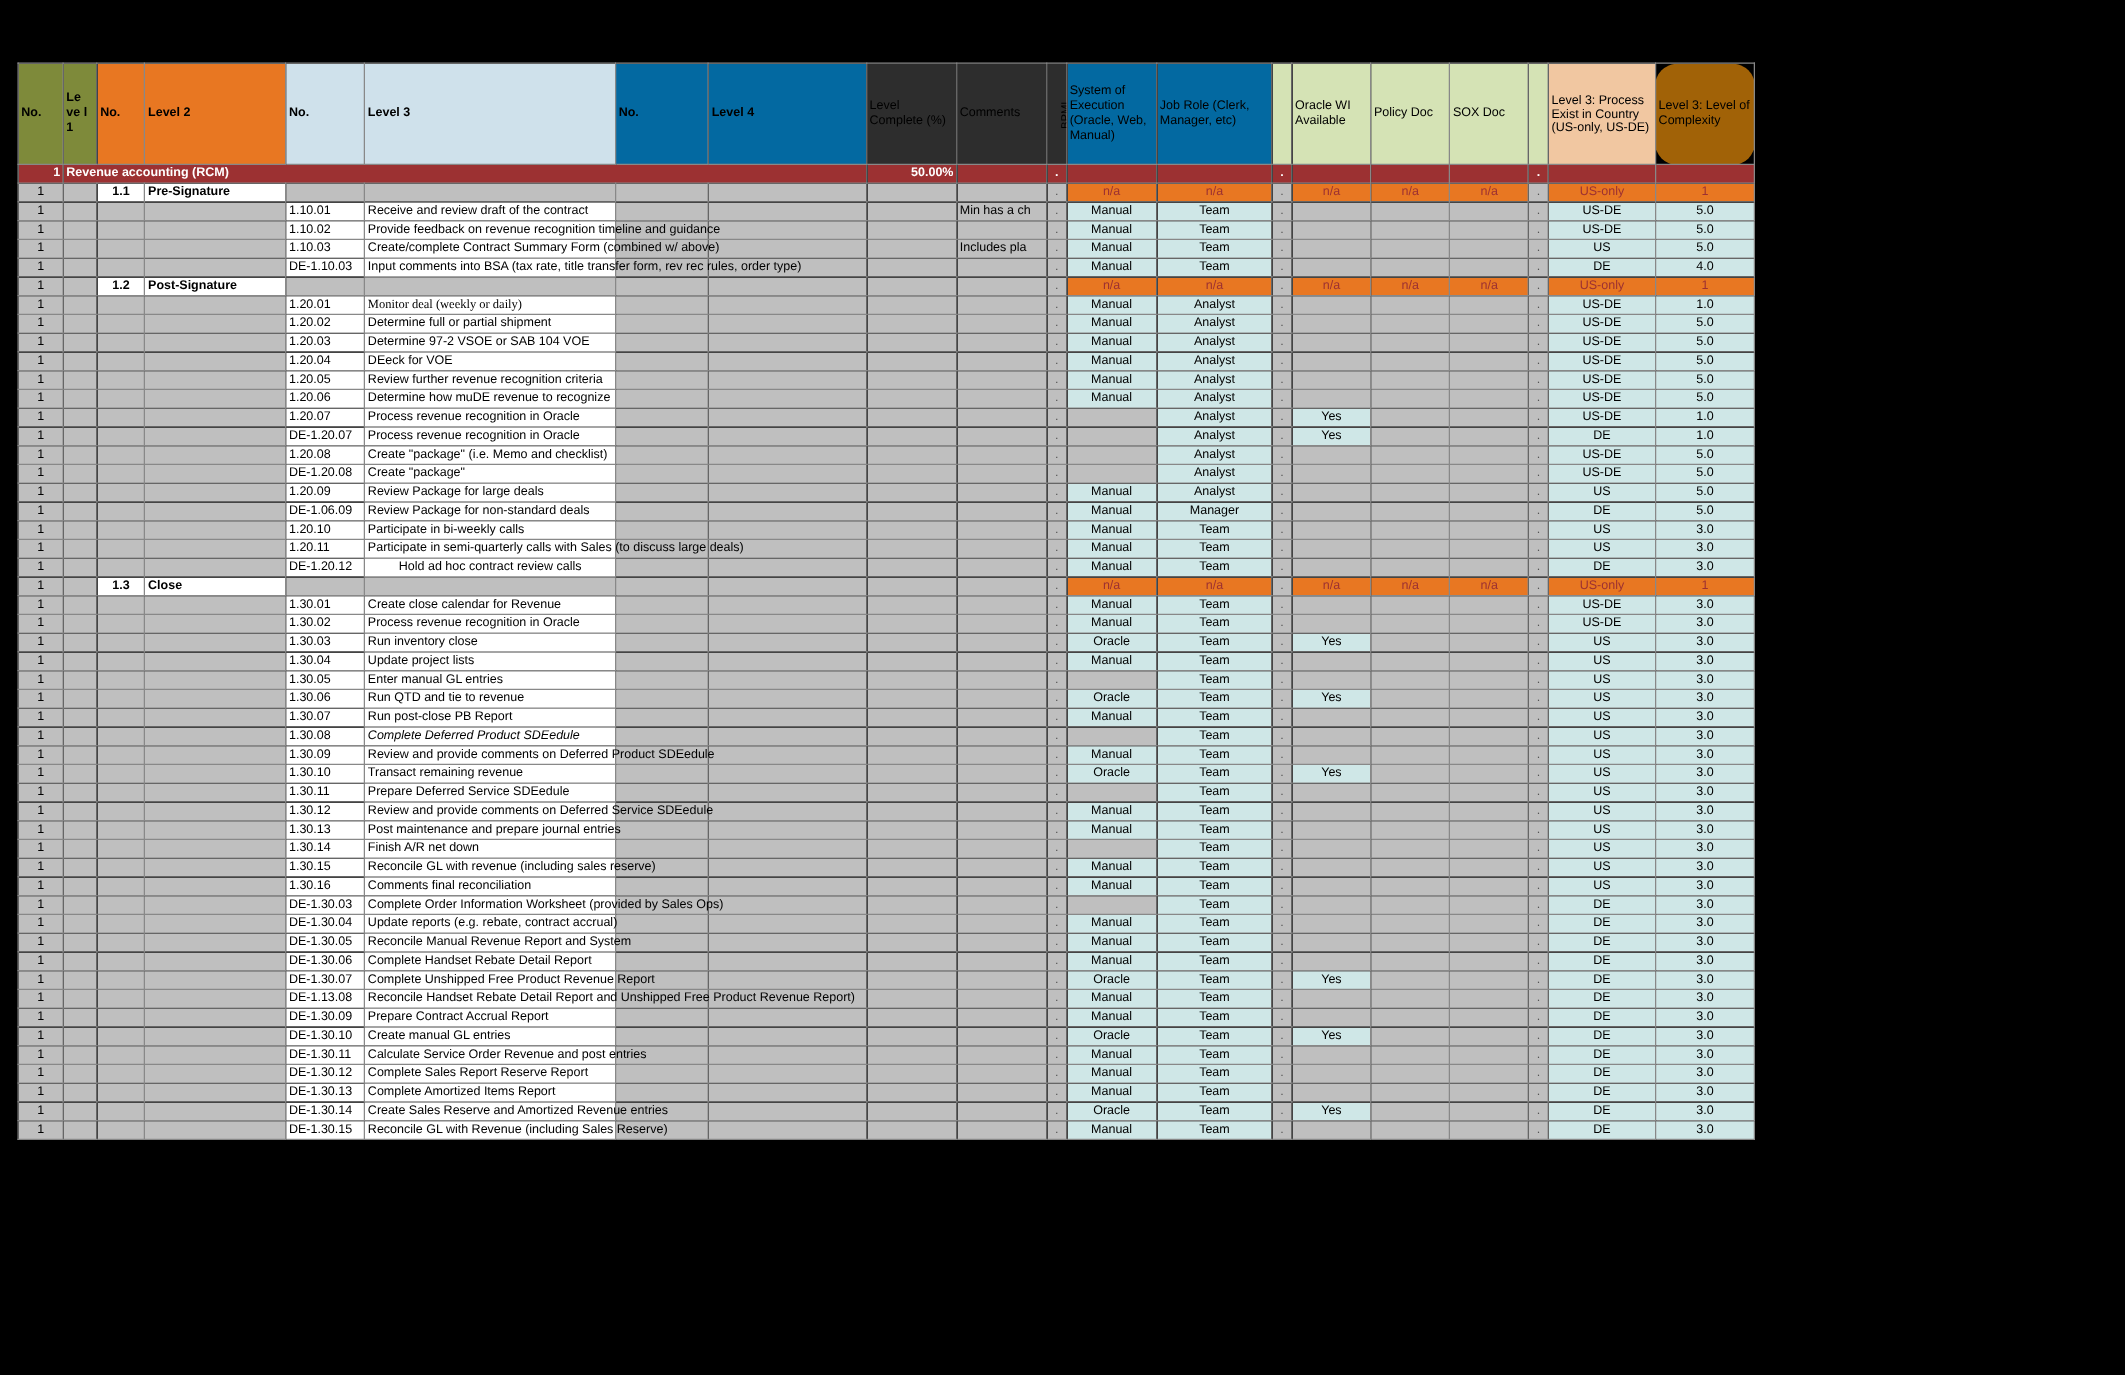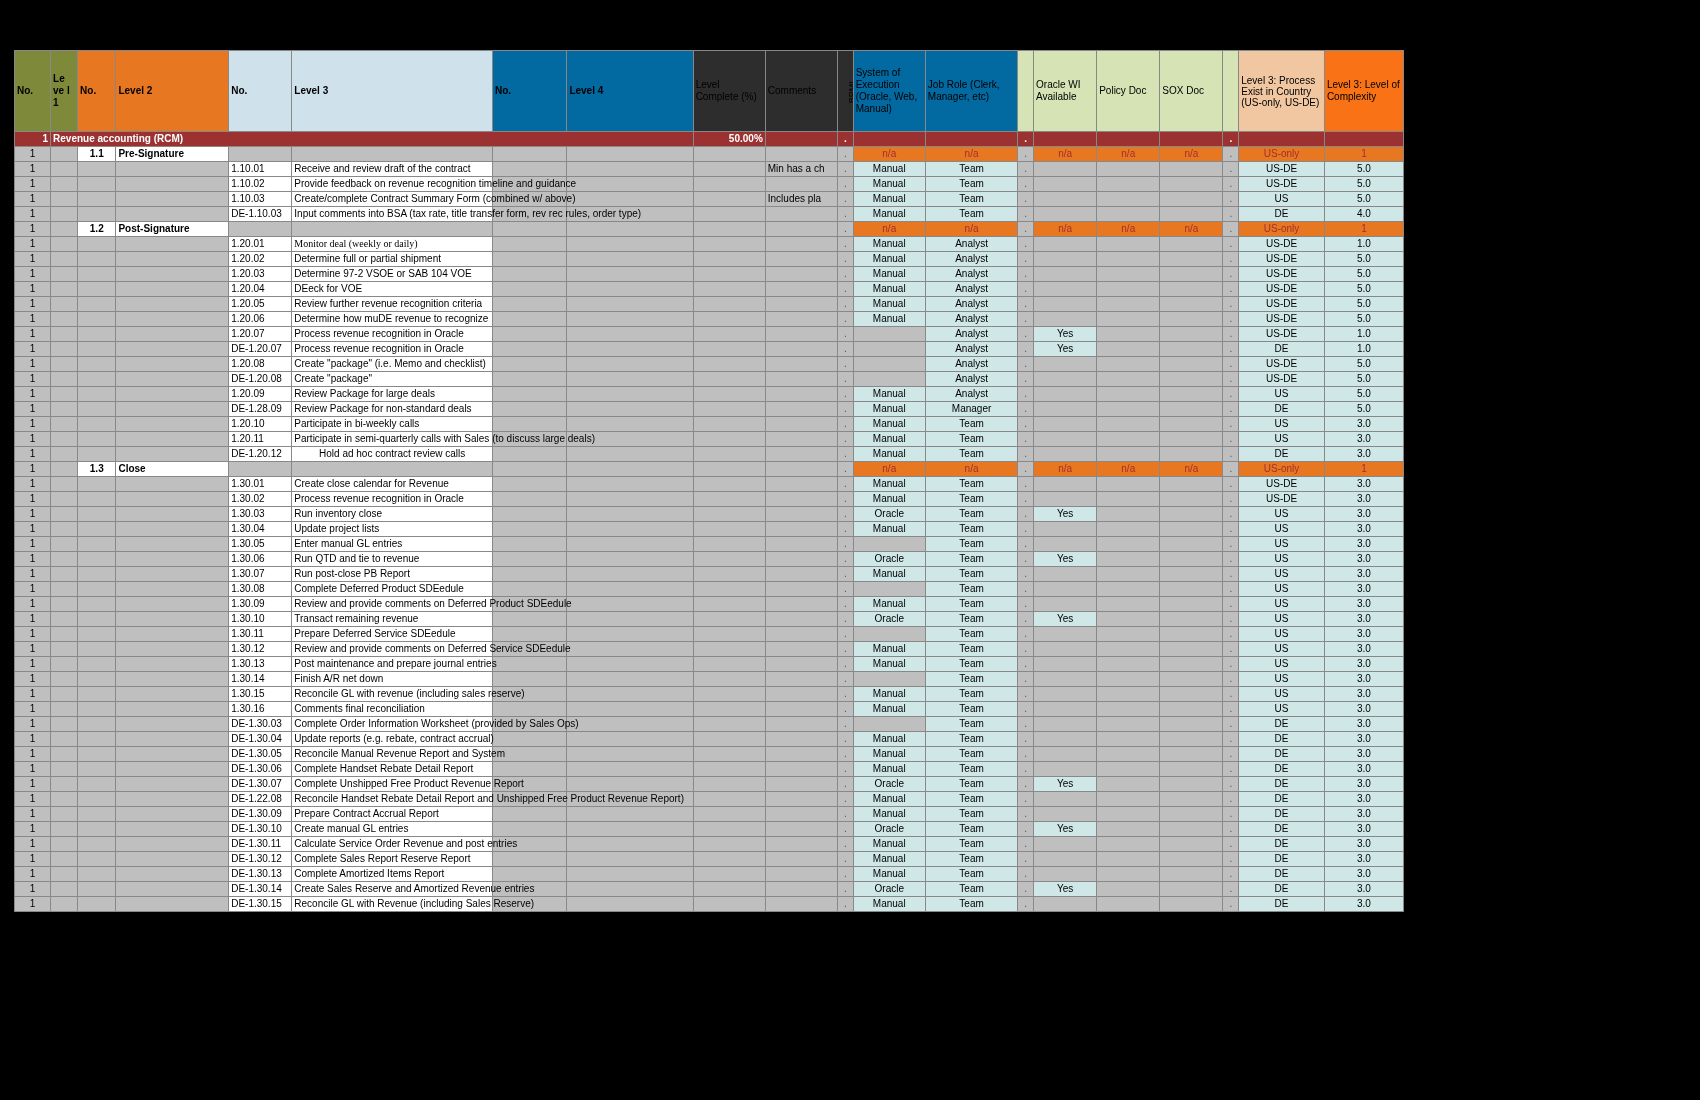--- a/index.html
+++ b/index.html
@@ -11,21 +11,21 @@
   tr.hdr td.rot{ text-align:center; }
   tr.hdr td.rot span{display:inline-block;transform:rotate(-90deg);white-space:nowrap;font-size:9px;}
   
   
   .c-olive{background:#7e8a3a;color:#000;}
   .c-orange{background:#e87722;color:#000;}
   .c-paleblue{background:#cfe1eb;color:#000;}
   .c-palelav{background:#0369a1;color:#000;}
   .c-palegreen{background:#d5e3b5;color:#000;}
   .c-peach{background:#f1c7a1;color:#000;}
-  .c-peach2{background:#f97316;color:#000;}
+  .c-peach2{background:#a16207;color:#000;border-radius:18px;}
   .c-dark{background:#2d2d2d;color:#d9d9d9;}
   .c-grey{background:#bfbfbf;}
   .c-maroon{background:#9c3132;color:#fff;font-weight:bold;}
   .c-white{background:#fff;}
   .c-na{background:#e87722;color:#9c3132;text-align:center;}
   .c-sys{background:#cfe7e7;text-align:center;}
   .c-role{background:#cfe7e7;text-align:center;}
   .c-country{background:#cfe7e7;text-align:center;}
   .c-comp{background:#cfe7e7;text-align:center;}
   .c-dot{background:#bfbfbf;text-align:center;color:#555;}
@@ -474,21 +474,21 @@
           <td class="c-grey"></td>
           <td class="c-dot">.</td>
           <td class="c-country">US</td>
           <td class="c-comp">5.0</td>
         </tr>
         <tr>
           <td class="c-grey ctr">1</td>
           <td class="c-grey"></td>
           <td class="c-grey"></td>
           <td class="c-grey"></td>
-          <td class="c-white">DE-1.28.09</td>
+          <td class="c-white">DE-1.06.09</td>
           <td class="c-white" style="overflow: visible;">Review Package for non-standard deals</td>
           <td class="c-grey"></td>
           <td class="c-grey"></td>
           <td class="c-grey"></td>
           <td class="c-grey"></td>
           <td class="c-dot">.</td>
           <td class="c-sys">Manual</td>
           <td class="c-role">Manager</td>
           <td class="c-dot">.</td>
           <td class="c-grey"></td>
@@ -739,21 +739,21 @@
           <td class="c-dot">.</td>
           <td class="c-country">US</td>
           <td class="c-comp">3.0</td>
         </tr>
         <tr>
           <td class="c-grey ctr">1</td>
           <td class="c-grey"></td>
           <td class="c-grey"></td>
           <td class="c-grey"></td>
           <td class="c-white">1.30.08</td>
-          <td class="c-white" style="overflow: visible;">Complete Deferred Product SDEedule</td>
+          <td class="c-white" style="overflow: visible; font-style: italic;">Complete Deferred Product SDEedule</td>
           <td class="c-grey"></td>
           <td class="c-grey"></td>
           <td class="c-grey"></td>
           <td class="c-grey"></td>
           <td class="c-dot">.</td>
           <td class="c-grey"></td>
           <td class="c-role">Team</td>
           <td class="c-dot">.</td>
           <td class="c-grey"></td>
           <td class="c-grey"></td>
@@ -1046,21 +1046,21 @@
           <td class="c-grey"></td>
           <td class="c-dot">.</td>
           <td class="c-country">DE</td>
           <td class="c-comp">3.0</td>
         </tr>
         <tr>
           <td class="c-grey ctr">1</td>
           <td class="c-grey"></td>
           <td class="c-grey"></td>
           <td class="c-grey"></td>
-          <td class="c-white">DE-1.22.08</td>
+          <td class="c-white">DE-1.13.08</td>
           <td class="c-white" style="overflow: visible;">Reconcile Handset Rebate Detail Report and Unshipped Free Product Revenue Report)</td>
           <td class="c-grey"></td>
           <td class="c-grey"></td>
           <td class="c-grey"></td>
           <td class="c-grey"></td>
           <td class="c-dot">.</td>
           <td class="c-sys">Manual</td>
           <td class="c-role">Team</td>
           <td class="c-dot">.</td>
           <td class="c-grey"></td>

